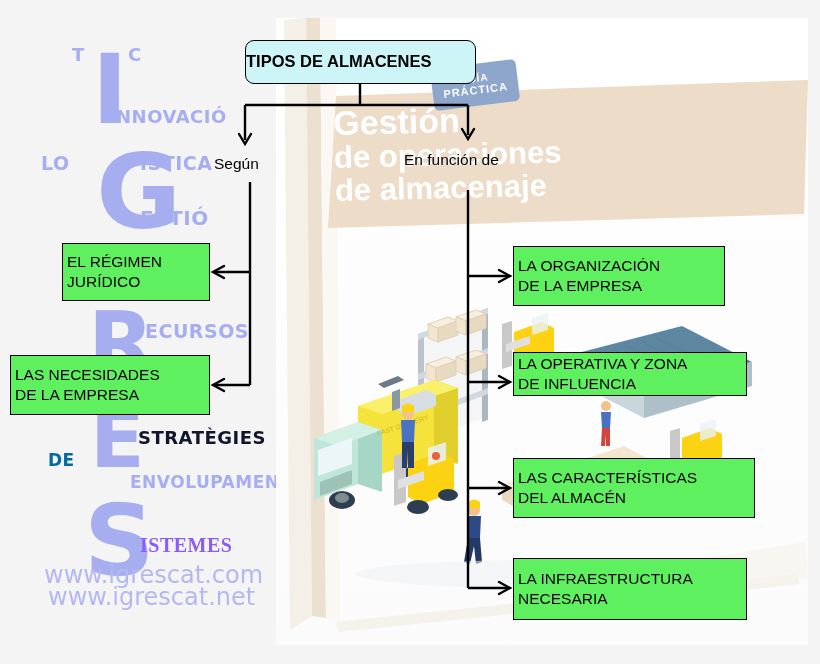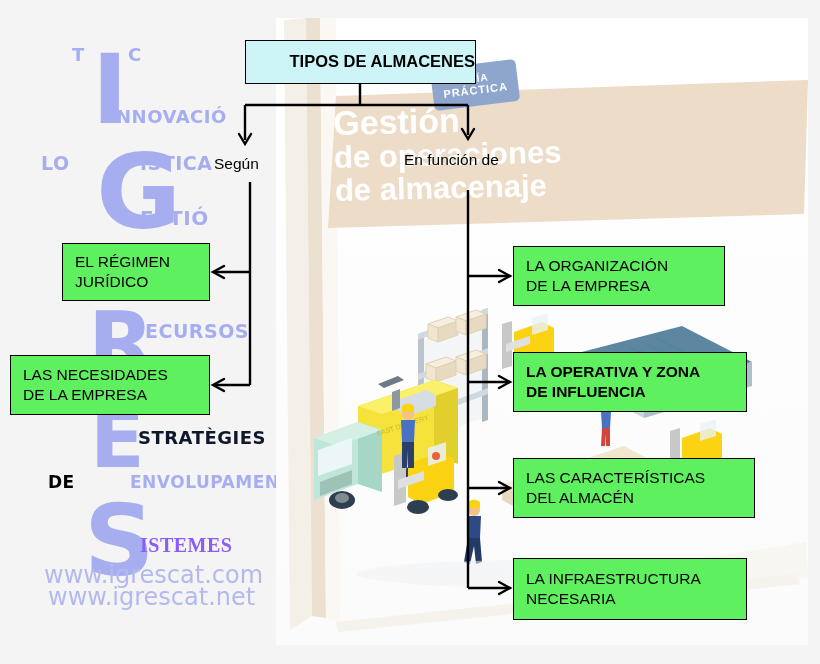--- a/index.html
+++ b/index.html
@@ -70,26 +70,27 @@
     font-size: 15.5px;
     line-height: 1.28;
     display: flex;
     flex-direction: column;
     justify-content: center;
   }
   .node-title {
     background: #cdf5f7;
     font-weight: bold;
     font-size: 16.5px;
-    align-items: flex-end;
+    align-items: flex-start;
     text-align: center;
+    border-radius: 9px;
   }
   .node-green {
     background: #5ff05f;
-    padding-left: 12px;
+    padding-left: 4px;
   }
   .node-green .ln { display: block; }
 
   .label {
     position: absolute;
     color: #000000;
     font-family: "Liberation Sans", sans-serif;
     font-size: 15.5px;
     white-space: nowrap;
   }
@@ -115,21 +116,21 @@
       <div class="wm wm-small" style="left: 41px; top: 152px; font-size: 19px; color: rgb(167, 174, 240);">LO</div>
       <div class="wm wm-small" style="left: 140px; top: 152px; font-size: 19px; color: rgb(167, 174, 240);">ÍSTICA</div>
       <div class="wm-big" style="left: 96px; top: 140px; font-size: 104px; color: rgb(167, 174, 240);">G</div>
       <div class="wm wm-small" style="left: 140px; top: 206px; font-size: 20px; color: rgb(167, 174, 240);">ESTIÓ</div>
       <div class="wm wm-small" style="left: 99px; top: 258px; font-size: 18px; color: rgb(167, 174, 240);">Ó</div>
       <div class="wm-big" style="left: 88px; top: 300px; font-size: 86px; color: rgb(167, 174, 240);">R</div>
       <div class="wm wm-small" style="left: 145px; top: 320px; font-size: 19px; color: rgb(167, 174, 240);">ECURSOS</div>
       <div class="wm wm-small" style="left: 120px; top: 352px; font-size: 18px; color: rgb(167, 174, 240);">S</div>
       <div class="wm-big" style="left: 90px; top: 400px; font-size: 80px; color: rgb(167, 174, 240);">E</div>
       <div class="wm wm-small" style="left: 138px; top: 427px; font-size: 18px; color: #0f172a;">STRATÈGIES</div>
-      <div class="wm wm-small" style="left: 48px; top: 472px; font-size: 17px; color: #000000;">DE</div>
+      <div class="wm wm-small" style="left: 48px; top: 450px; font-size: 17px; color: #0369a1;">DE</div>
       <div class="wm wm-small" style="left: 130px; top: 472px; font-size: 17px; color: rgb(167, 174, 240);">ENVOLUPAMENT</div>
       <div class="wm-big" style="left: 84px; top: 492px; font-size: 98px; color: rgb(167, 174, 240);">S</div>
       <div class="wm wm-small" style="left: 140px; top: 534px; font-size: 20px; color: #8b5cf6; font-family: Liberation Serif, serif;">ISTEMES</div>
       <div class="wm-url" style="left: 44px; top: 561px;">www.igrescat.com</div>
       <div class="wm-url" style="left: 48px; top: 583px;">www.igrescat.net</div>
     </div>
 
   <div id="photo-panel">
 
     
@@ -353,21 +354,21 @@
   <div class="node node-green" style="left:10px;top:355px;width:200px;height:60px;">
     <span class="ln">LAS NECESIDADES</span>
     <span class="ln">DE LA EMPRESA</span>
   </div>
 
   <div class="node node-green" style="left:513px;top:246px;width:212px;height:60px;">
     <span class="ln">LA ORGANIZACIÓN</span>
     <span class="ln">DE LA EMPRESA</span>
   </div>
 
-  <div class="node node-green" style="left:513px;top:352px;width:234px;height:60px;font-weight:bold;">
+  <div class="node node-green" style="left:513px;top:352px;width:234px;height:44px;">
     <span class="ln">LA OPERATIVA Y ZONA</span>
     <span class="ln">DE INFLUENCIA</span>
   </div>
 
   <div class="node node-green" style="left:513px;top:458px;width:242px;height:60px;">
     <span class="ln">LAS CARACTERÍSTICAS</span>
     <span class="ln">DEL ALMACÉN</span>
   </div>
 
   <div class="node node-green" style="left:513px;top:558px;width:234px;height:62px;">

